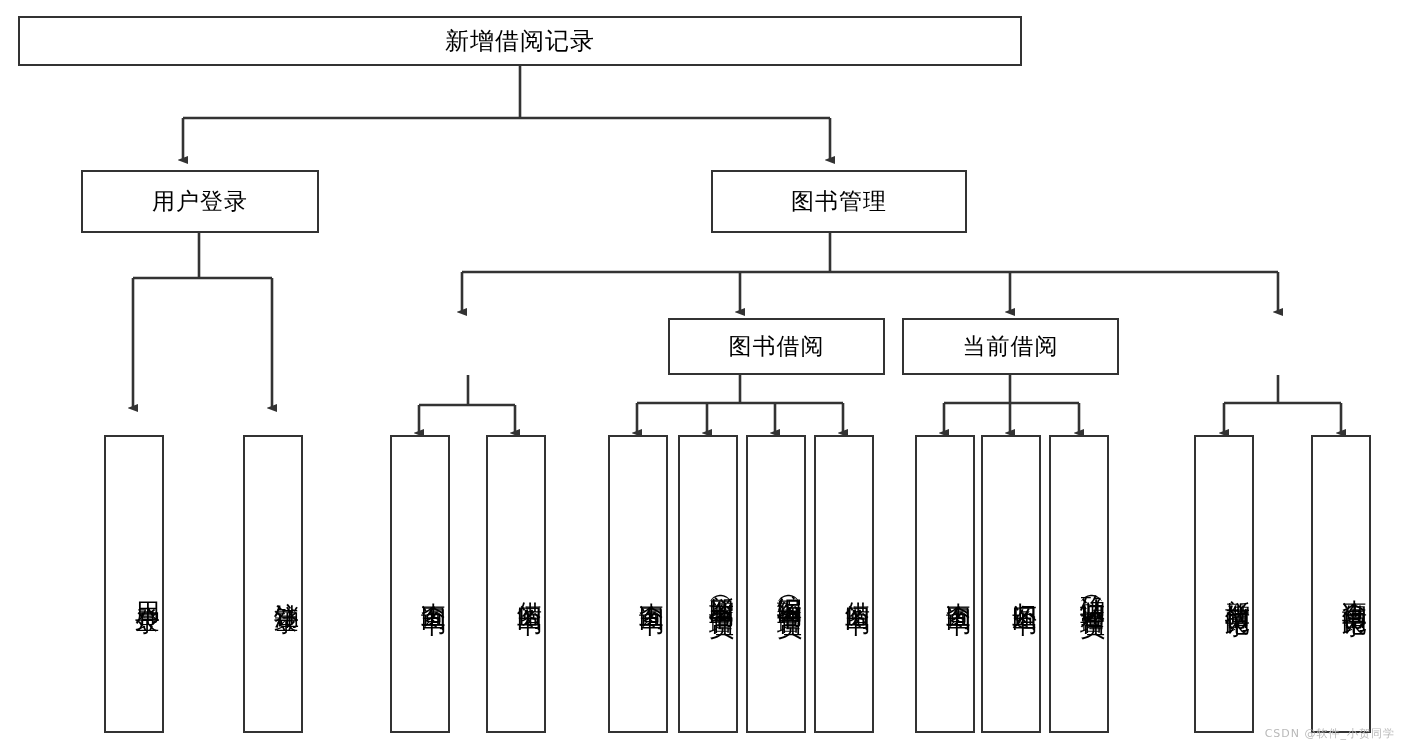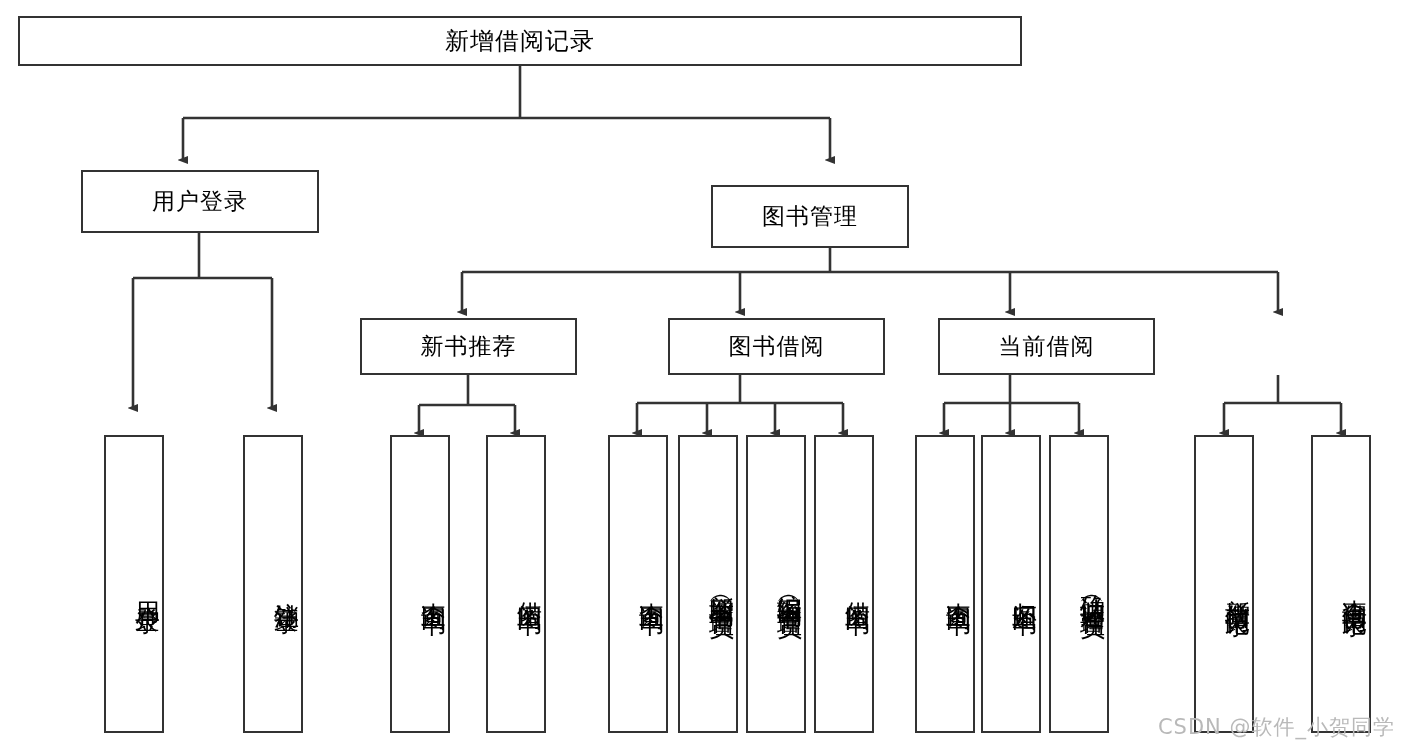--- a/index.html
+++ b/index.html
@@ -39,21 +39,21 @@
     justify-content:center;
   }
   .node.v .vtext{
     writing-mode:vertical-rl;
     text-orientation:upright;
     display:block;
   }
   .watermark{
     position:absolute;
     right:10px;bottom:6px;
-    font-size:21px;
+    font-size:11px;
     color:#b9b9b9;
     letter-spacing:1px;
     white-space:nowrap;
   }
 </style>
 </head>
 <body>
 
 <div id="canvas">
 
@@ -107,31 +107,28 @@
     </g>
   </svg>
 
   <div class="node h root" style="left:18px;top:16px;width:1004px;height:50px;">
     <span>新增借阅记录</span>
   </div>
 
   <div class="node h" style="left:81px;top:170px;width:238px;height:63px;">
     <span>用户登录</span>
   </div>
-  <div class="node h" style="left:711px;top:185px;width:198px;height:63px;">
+  <div class="node h" style="left:711px;top:170px;width:256px;height:63px;">
     <span>图书管理</span>
   </div>
 
-  <div class="node h" style="left:360px;top:318px;width:217px;height:57px;">
-    <span>新书推荐</span>
-  </div>
   <div class="node h" style="left:668px;top:318px;width:217px;height:57px;">
     <span>图书借阅</span>
   </div>
-  <div class="node h" style="left:902px;top:318px;width:217px;height:57px;margin-left:36px;">
+  <div class="node h" style="left:902px;top:318px;width:217px;height:57px;">
     <span>当前借阅</span>
   </div>
 
   <div class="node v" style="left:104px;top:435px;width:60px;height:298px;">
     <span class="vtext">用户登录</span>
   </div>
   <div class="node v" style="left:243px;top:435px;width:60px;height:298px;">
     <span class="vtext">注销登录</span>
   </div>
 

